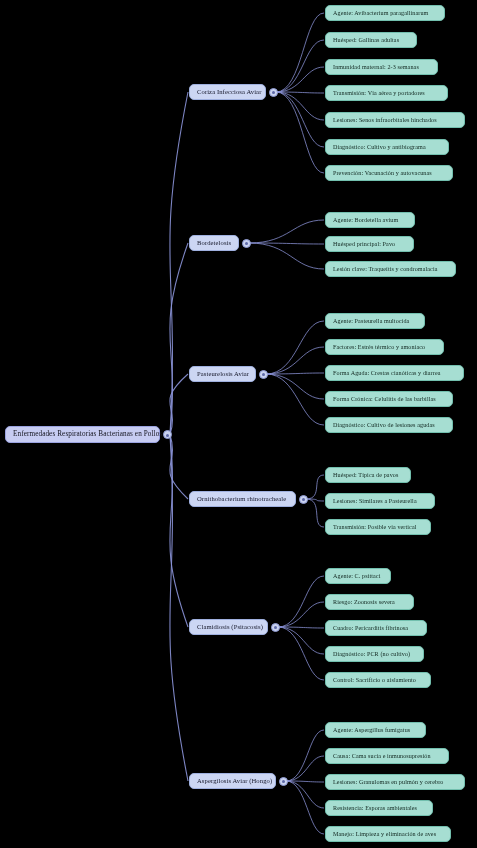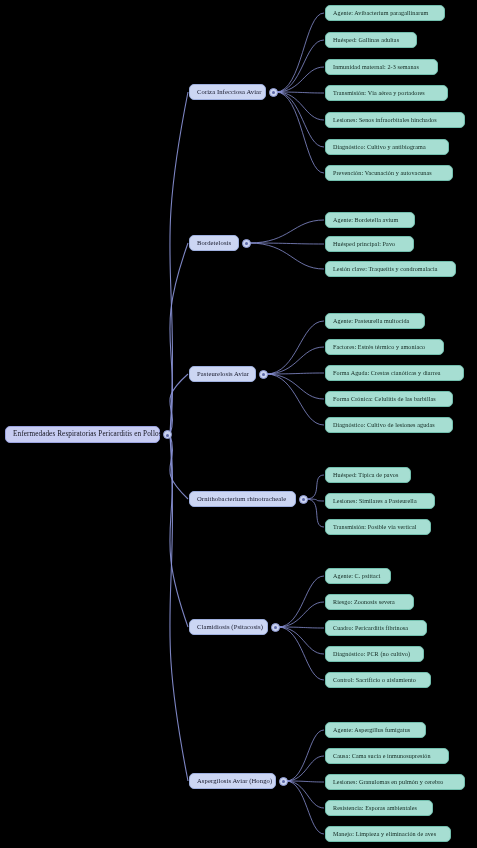--- a/index.html
+++ b/index.html
@@ -111,21 +111,21 @@
       <path d="M278,627 C303.3,627 305.025,628 324,628" fill="none" stroke="#8b93d8" stroke-width="0.9" opacity="0.85"></path>
       <path d="M278,627 C303.3,627 305.025,654 324,654" fill="none" stroke="#8b93d8" stroke-width="0.9" opacity="0.85"></path>
       <path d="M278,627 C303.3,627 305.025,680 324,680" fill="none" stroke="#8b93d8" stroke-width="0.9" opacity="0.85"></path>
       <path d="M170,434.5 C180,607.75 154,607.75 188,781" fill="none" stroke="#8b93d8" stroke-width="1.1" opacity="0.9"></path>
       <path d="M286,781 C306.9,781 308.325,730 324,730" fill="none" stroke="#8b93d8" stroke-width="0.9" opacity="0.85"></path>
       <path d="M286,781 C306.9,781 308.325,756 324,756" fill="none" stroke="#8b93d8" stroke-width="0.9" opacity="0.85"></path>
       <path d="M286,781 C306.9,781 308.325,782 324,782" fill="none" stroke="#8b93d8" stroke-width="0.9" opacity="0.85"></path>
       <path d="M286,781 C306.9,781 308.325,808 324,808" fill="none" stroke="#8b93d8" stroke-width="0.9" opacity="0.85"></path>
       <path d="M286,781 C306.9,781 308.325,834 324,834" fill="none" stroke="#8b93d8" stroke-width="0.9" opacity="0.85"></path>
     </svg>
-<div class="node node-root" style="left: 5px; top: 426px; width: 155px;">Enfermedades Respiratorias Pericarditis en Pollos</div>
+<div class="node node-root" style="left: 5px; top: 426px; width: 155px;">Enfermedades Respiratorias Bacterianas en Pollos</div>
     <div class="node node-branch" style="left: 189px; top: 84px; width: 77px;">Coriza Infecciosa Aviar</div>
     <div class="node node-leaf" style="left: 325px; top: 5px; width: 120px;">Agente: Avibacterium paragallinarum</div>
     <div class="node node-leaf" style="left: 325px; top: 32px; width: 92px;">Huésped: Gallinas adultas</div>
     <div class="node node-leaf" style="left: 325px; top: 59px; width: 113px;">Inmunidad maternal: 2-3 semanas</div>
     <div class="node node-leaf" style="left: 325px; top: 85px; width: 123px;">Transmisión: Vía aérea y portadores</div>
     <div class="node node-leaf" style="left: 325px; top: 112px; width: 140px;">Lesiones: Senos infraorbitales hinchados</div>
     <div class="node node-leaf" style="left: 325px; top: 139px; width: 124px;">Diagnóstico: Cultivo y antibiograma</div>
     <div class="node node-leaf" style="left: 325px; top: 165px; width: 128px;">Prevención: Vacunación y autovacunas</div>
     <div class="dot" style="left: 268.5px; top: 87.5px;">
       <div class="dot-inner"></div>

